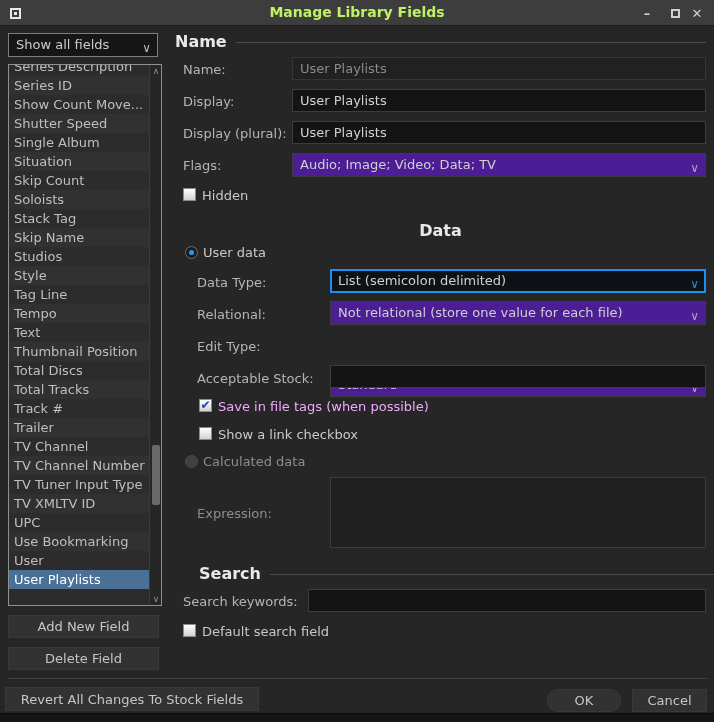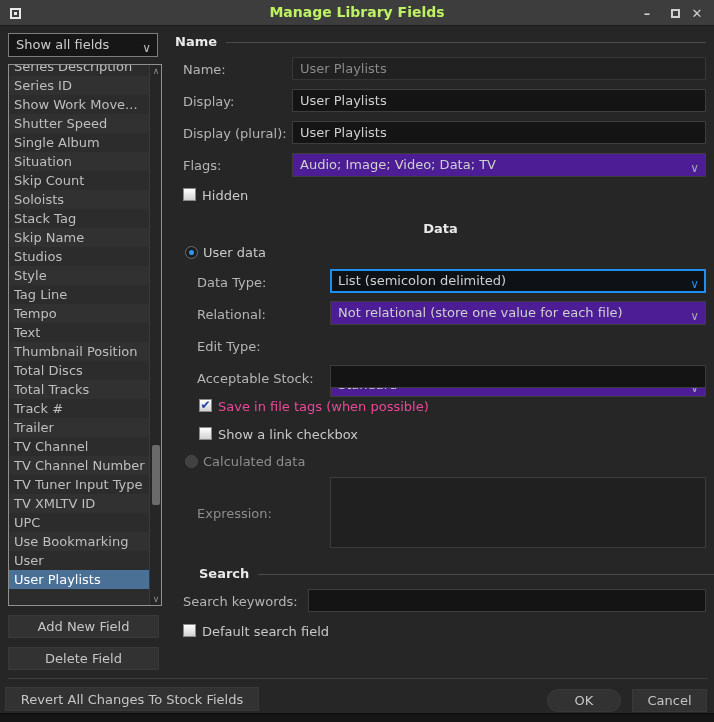--- a/index.html
+++ b/index.html
@@ -39,21 +39,21 @@
   .btn-close { right:8px; }
   .max-glyph { width:9px; height:9px; border:2px solid #cfcfcf; }
 
   
   .label { position:absolute; font-size:13px; color:#b5b5b5; white-space:nowrap; }
   .label.dim { color:#8d8d8d; }
   .section {
     position:absolute; left:175px; width:531px; height:16px;
     display:flex; align-items:center; gap:9px;
   }
-  .section .hdr { font-size:13px; font-weight:bold; color:#e9e9e9; white-space:nowrap; }
+  .section .hdr { font-size:16px; font-weight:bold; color:#e9e9e9; white-space:nowrap; }
   .section .rule { flex:1; height:1px; background:#4a4a4a; margin-top:2px; }
 
   .tinput {
     position:absolute; height:23px; background:#141414;
     border:1px solid #3d3d3d; color:#d0d0d0; font-size:13px;
     padding:0 7px; line-height:21px; font-family:"DejaVu Sans", sans-serif;
     outline:none;
   }
   .tinput.disabled { background:#212121; border-color:#363636; color:#8a8a8a; }
   .dropdown {
@@ -155,21 +155,21 @@
 
   <div class="combo">
     <span>Show all fields</span>
     <span class="chev">∨</span>
   </div>
 
   <div class="listbox">
     <div class="list-inner">
         <div class="list-item">Series Description</div>
         <div class="list-item">Series ID</div>
-        <div class="list-item">Show Work Move...</div>
+        <div class="list-item">Show Count Move...</div>
         <div class="list-item">Shutter Speed</div>
         <div class="list-item">Single Album</div>
         <div class="list-item">Situation</div>
         <div class="list-item">Skip Count</div>
         <div class="list-item">Soloists</div>
         <div class="list-item">Stack Tag</div>
         <div class="list-item">Skip Name</div>
         <div class="list-item">Studios</div>
         <div class="list-item">Style</div>
         <div class="list-item">Tag Line</div>
@@ -253,21 +253,21 @@
     <span>Standard</span>
     <span class="chev">∨</span>
   </div>
 
   <div class="label" style="left:197px; top:371px;">Acceptable Stock:</div>
   <input class="tinput" style="left: 330px; top: 365px; width: 376px;">
 
   <span class="cb" style="left:199px; top:399px;">
     <span class="check">✔</span>
   </span>
-  <div class="label" style="left:218px; top:399px; color:#ec4899;">Save in file tags (when possible)</div>
+  <div class="label" style="left:218px; top:399px; color:#f0abfc;">Save in file tags (when possible)</div>
 
   <span class="cb" style="left:199px; top:427px;"></span>
   <div class="label" style="left:218px; top:427px; color:#c9c9c9;">Show a link checkbox</div>
 
   <span class="radio off" style="left:185px; top:455px;"></span>
   <div class="label dim" style="left:203px; top:454px;">Calculated data</div>
 
   <div class="label dim" style="left:197px; top:506px;">Expression:</div>
   <textarea class="expr" style=""></textarea>
 

